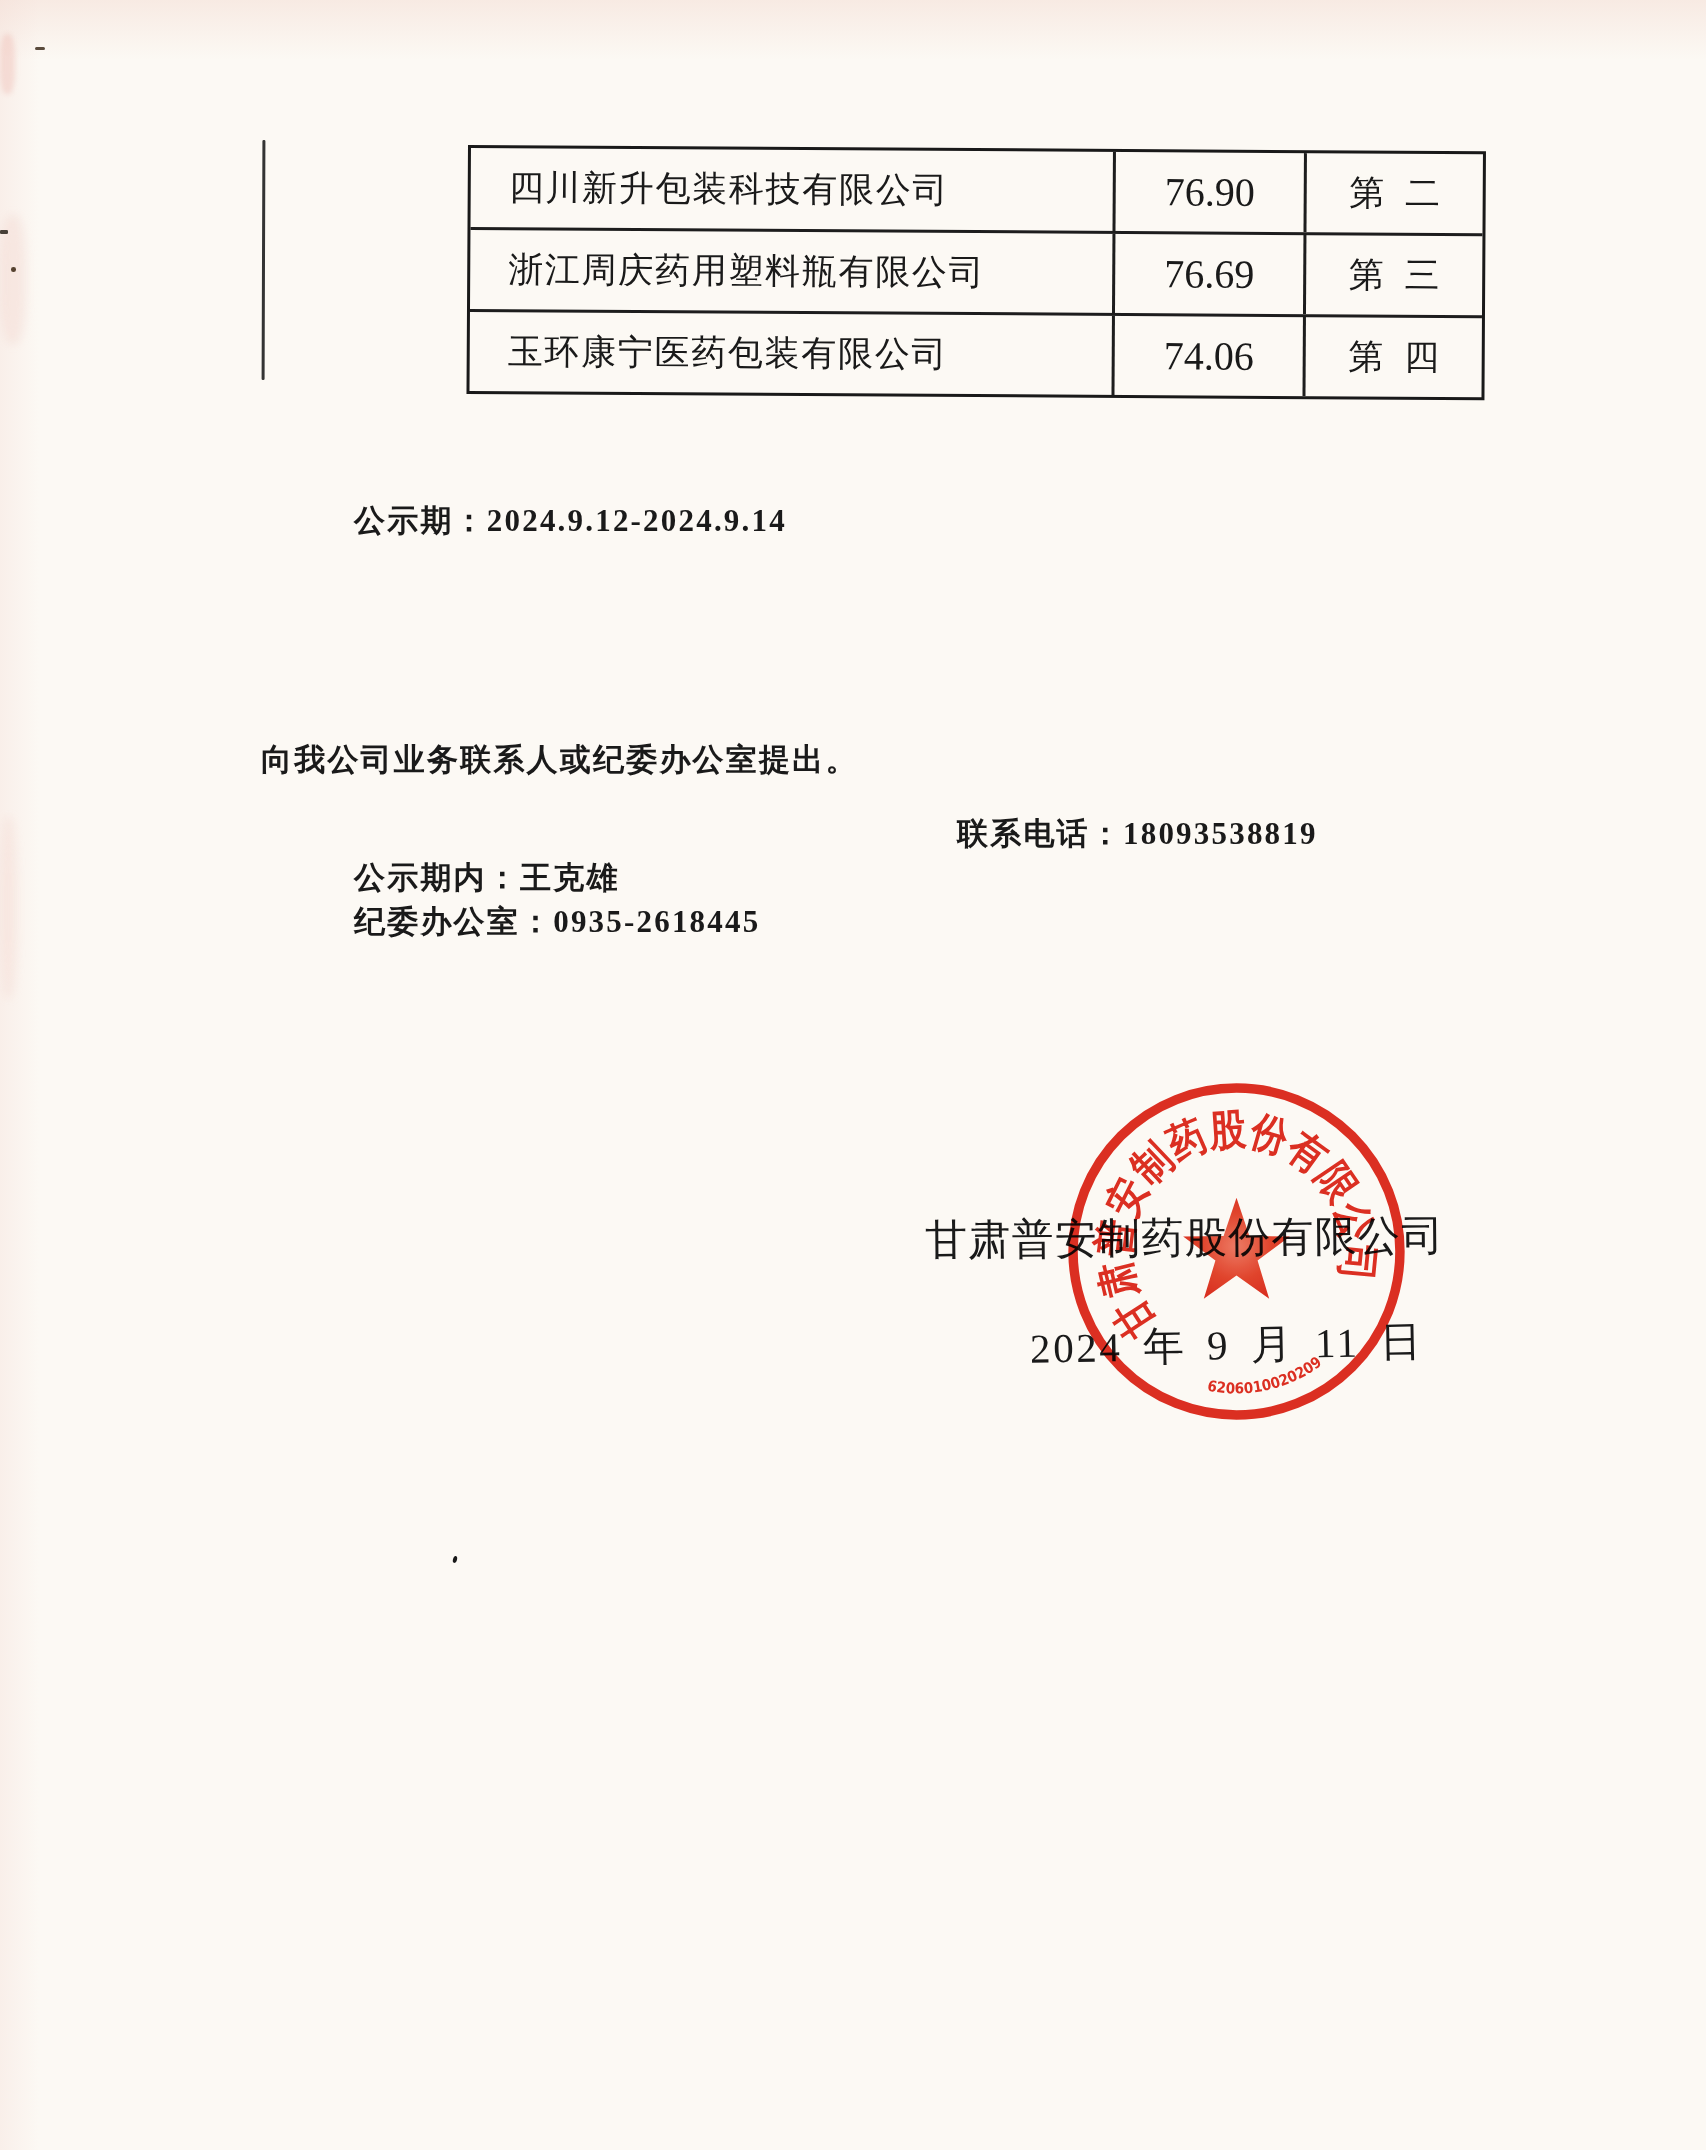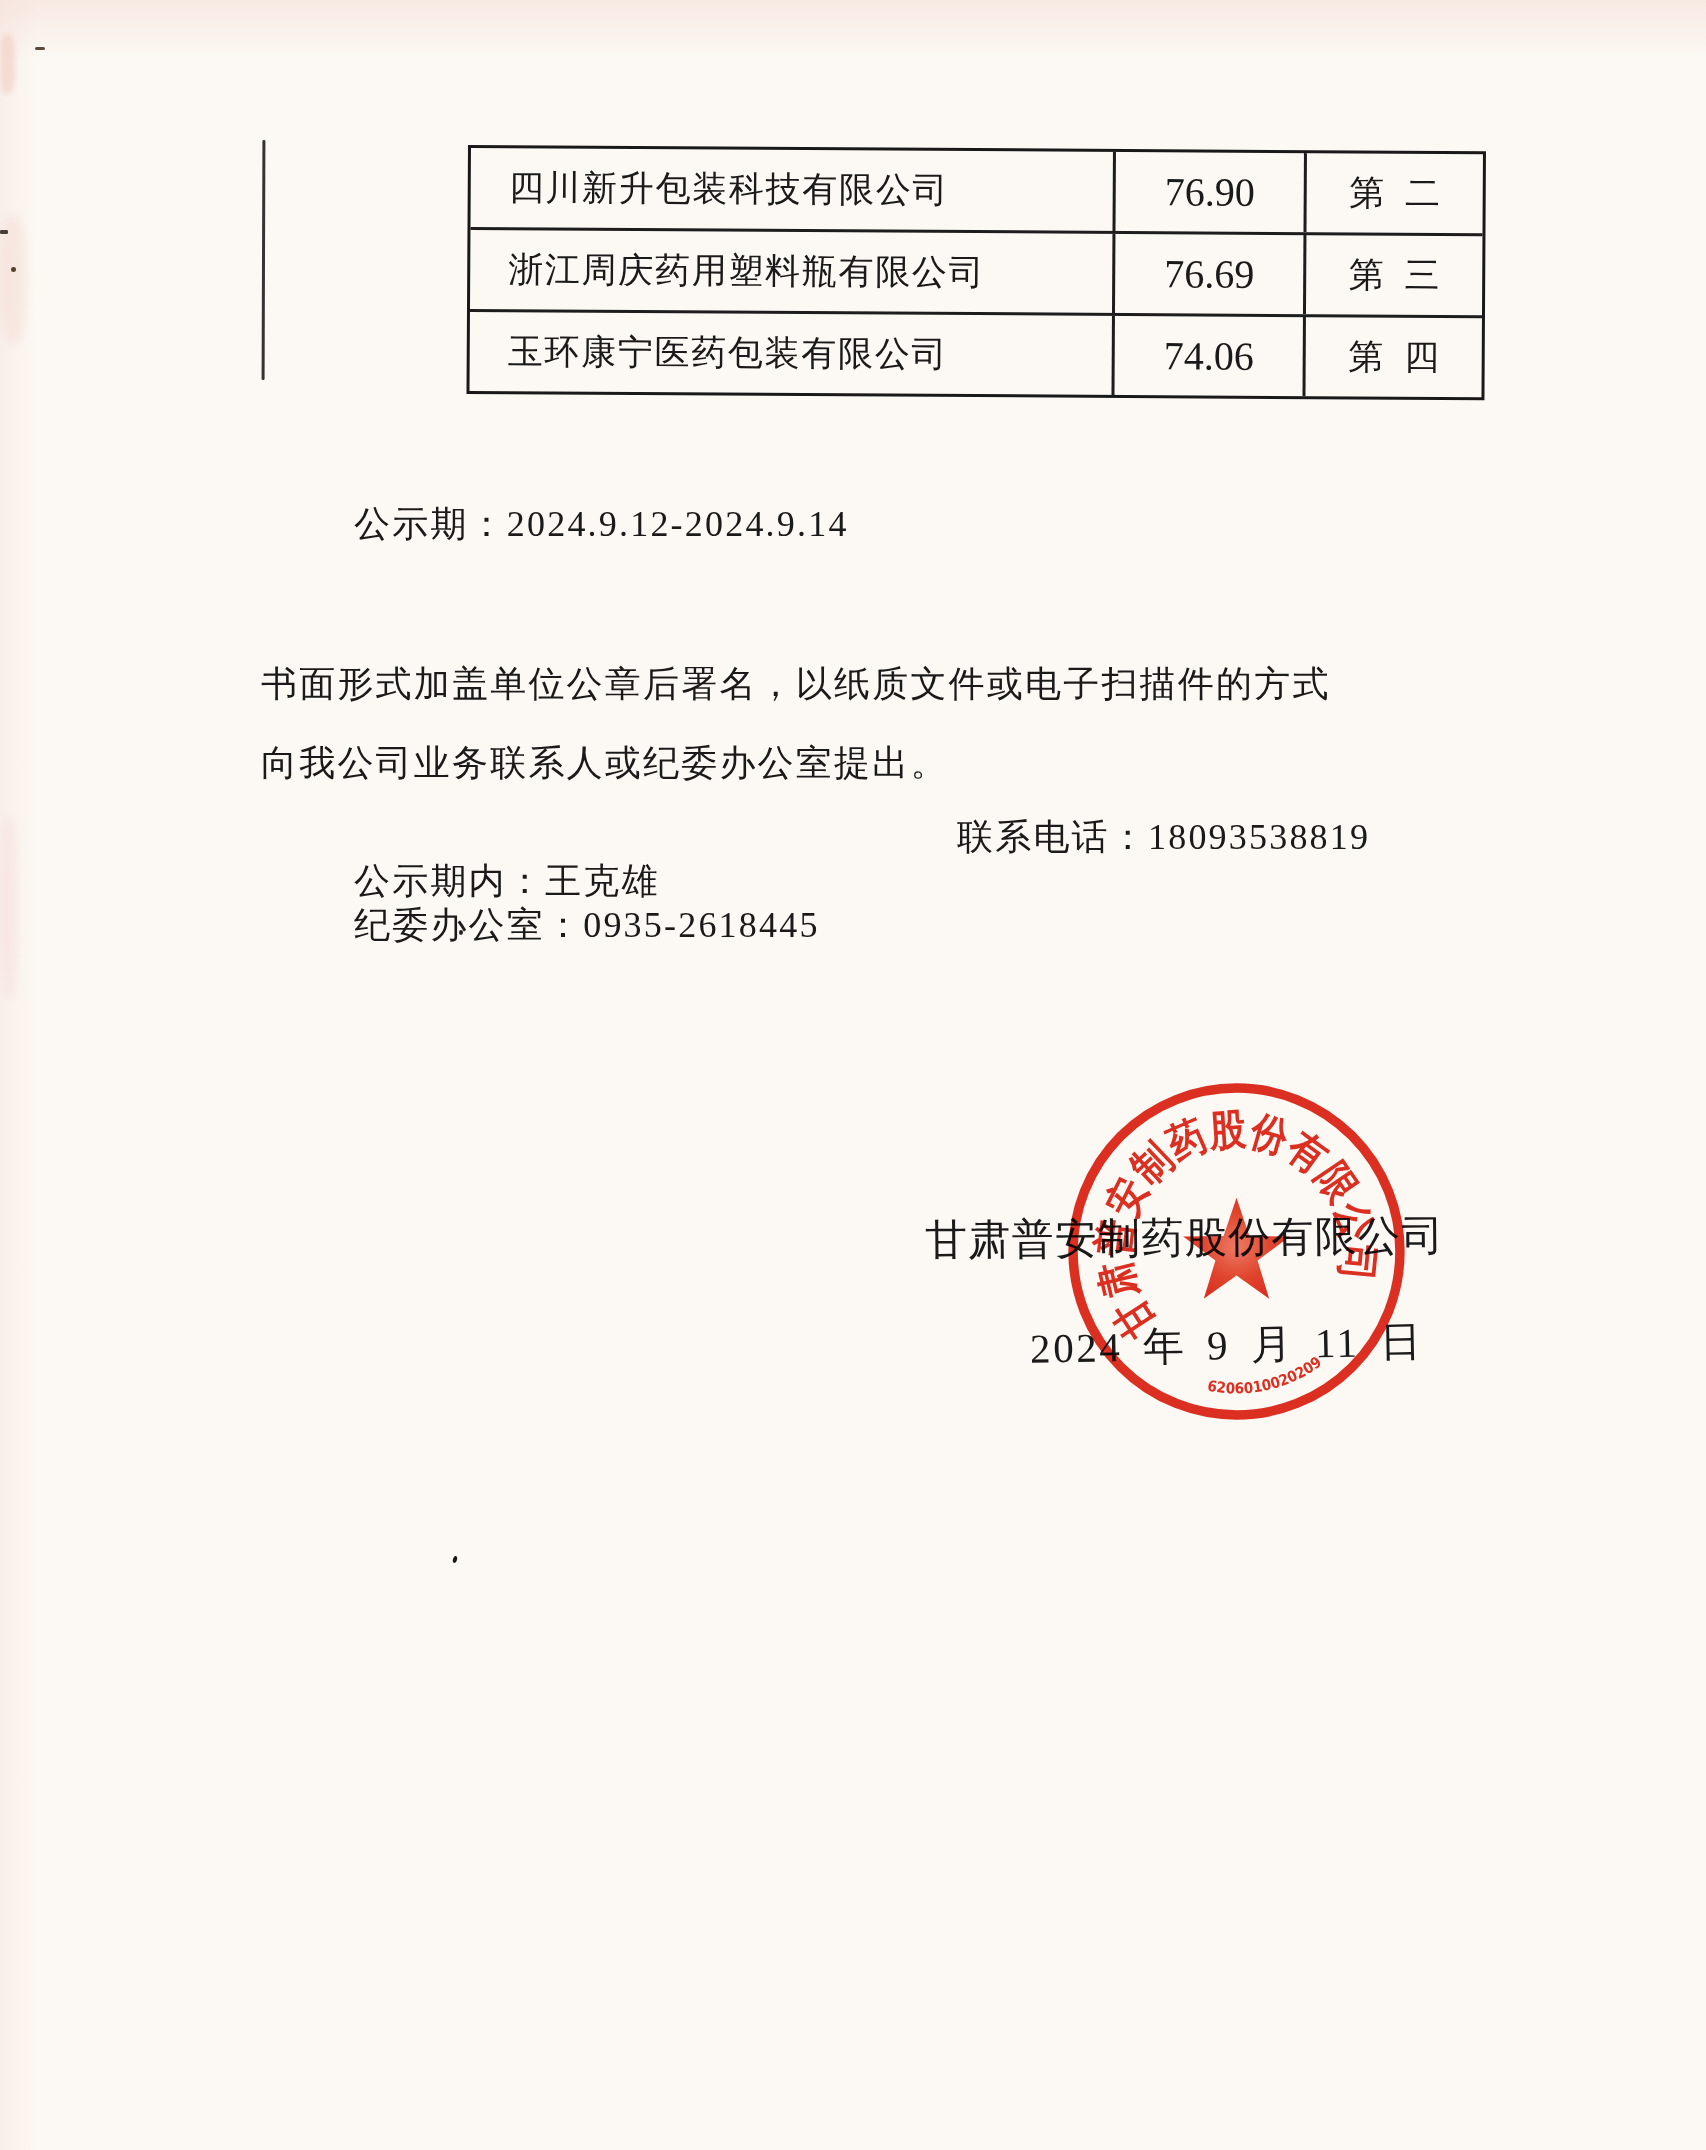--- a/index.html
+++ b/index.html
@@ -32,21 +32,21 @@
   .t-row.mid{border-bottom:3px solid #1d1d1d;}
   .cell{display:flex;align-items:center;box-sizing:border-box;}
   .cell.company{width:645px;border-right:3px solid #1d1d1d;
     padding-left:38px;font-size:35px;letter-spacing:1.7px;font-weight:500;}
   .cell.score{width:191px;border-right:3px solid #1d1d1d;
     justify-content:center;font-size:40px;font-weight:500;}
   .cell.rank{flex:1;justify-content:center;font-size:35px;
     letter-spacing:20.6px;padding-left:20.6px;font-weight:500;}
 
   
-  .body-line{font-size:36px;letter-spacing:2.2px;font-weight:400;}
+  .body-line{font-size:31px;letter-spacing:2.2px;font-weight:700;}
 
   
   .sig-company{font-size:42px;letter-spacing:1.3px;font-weight:500;
     transform:rotate(-0.5deg);}
   .sig-date{font-size:41px;letter-spacing:2.6px;word-spacing:7.7px;font-weight:500;
     transform:rotate(-1.1deg);}
 
   
   .seal{position:absolute;left:1058px;top:1073px;width:357px;height:357px;
     mix-blend-mode:multiply;opacity:.95;}
@@ -96,21 +96,20 @@
     </div>
     <div class="t-row">
       <div class="cell company">玉环康宁医药包装有限公司</div>
       <div class="cell score">74.06</div>
       <div class="cell rank">第四</div>
     </div>
   </div>
 
   <div class="txt body-line" style="left:354px;top:503px;">公示期：2024.9.12-2024.9.14</div>
 
-  <div class="txt body-line" style="left:261px;top:663px;">书面形式加盖单位公章后署名，以纸质文件或电子扫描件的方式</div>
   <div class="txt body-line" style="left:261px;top:742px;">向我公司业务联系人或纪委办公室提出。</div>
 
   <div class="txt body-line" style="left:354px;top:860px;">公示期内：王克雄</div>
   <div class="txt body-line" style="left:957px;top:816px;">联系电话：18093538819</div>
 
   <div class="txt body-line" style="left:354px;top:904px;">纪委办公室：0935-2618445</div>
 
   <div class="txt sig-company" style="left:925px;top:1214px;">甘肃普安制药股份有限公司</div>
   <div class="txt sig-date" style="left:1030px;top:1321px;">2024 年 9 月 11 日</div>
 

